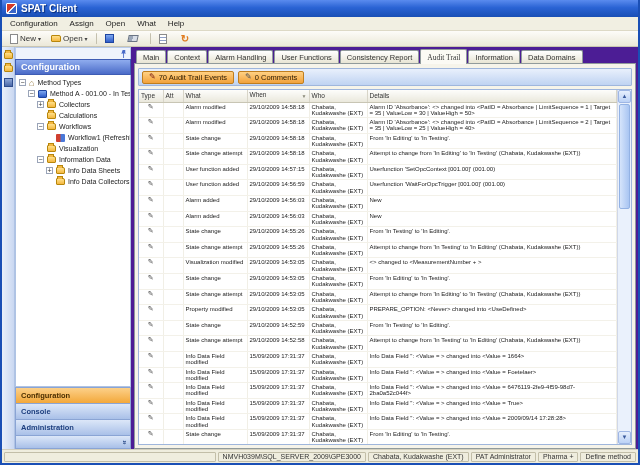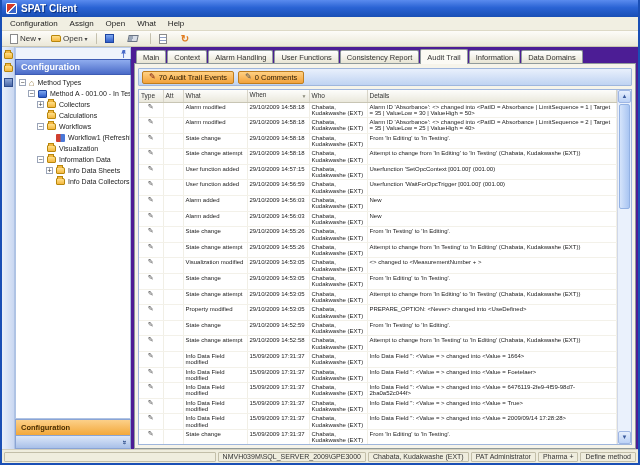--- a/index.html
+++ b/index.html
@@ -69,21 +69,21 @@
   .nav-btn.active { background:linear-gradient(180deg,#FCD089,#F3A83A); color:#4A2E00; }
   .nav-footer { height:13px; flex:none; display:flex; justify-content:flex-end; align-items:center; padding:0 4px;
     background:linear-gradient(180deg,#DCE7F8,#A9C0E8); border:1px solid #8AA4D4; border-top:none; }
   .chev { display:inline-block; transform:rotate(90deg); font-size:8px; color:#1C3E7E; font-weight:bold; }
 
   
   .main { flex:1; min-width:0; display:flex; flex-direction:column; padding:2px 2px 0 3px; }
   .tabs { height:15px; flex:none; display:flex; align-items:center; gap:1px; font-size:7.5px; padding-left:2px; }
   .tab { background:linear-gradient(#FFFFFF,#E8E5D4); border:1px solid #919B9C; border-bottom:none;
     border-radius:2px 2px 0 0; padding:1px 6px; color:#333; height:13px; line-height:11px; }
-  .tab.active { background:#FBFAF4; height:15px; line-height:13px; position:relative; z-index:2; }
+  .tab.active { background:#FBFAF4; height:15px; line-height:13px; position:relative; z-index:2;font-family:Liberation Serif, serif; }
   .tabpage { flex:1; min-height:0; border:1px solid #919B9C; margin-top:-1px; background:#F6F4EA;
     padding:4px 3px 3px 3px; display:flex; flex-direction:column; }
   .audit-toolbar { height:18px; flex:none; display:flex; align-items:center; gap:4px; padding:0 3px; margin-bottom:3px;
     background:linear-gradient(180deg,#E9F0FC,#BFD3F2); border:1px solid #9FB6DC; border-radius:1px; }
   .audit-btn { display:flex; align-items:center; gap:3px; padding:1px 6px; font-size:7.5px; color:#2A1A00;
     background:linear-gradient(180deg,#FFD184,#F2A23B); border:1px solid #C07E1E; border-radius:2px; }
   .pencil { font-size:8px; line-height:8px; color:#7A1A10; }
   .pencil.gray { color:#555; }
 
   .tablewrap { flex:1; min-height:0; display:flex; border:1px solid #9FB6DC; background:#fff; overflow:hidden; }
@@ -261,22 +261,28 @@
     <span class="exp exp-none"></span>
     <span class="tico-tree ic-folder"></span>
     <span class="tree-label">Info Data Collectors</span>
   </div>
 </div>
       <div class="navstack">
   <div class="nav-btn active">
     <span>Configuration</span>
   </div>
 
-
-
+  <div class="nav-btn">
+    <span>Console</span>
+  </div>
+
+
+  <div class="nav-btn">
+    <span>Administration</span>
+  </div>
 </div>
       <div class="nav-footer">
         <span class="chev">»</span>
       </div>
     </div>
 
     <div class="main">
       <div class="tabs">
   <span class="tab">
     <span>Main</span>

